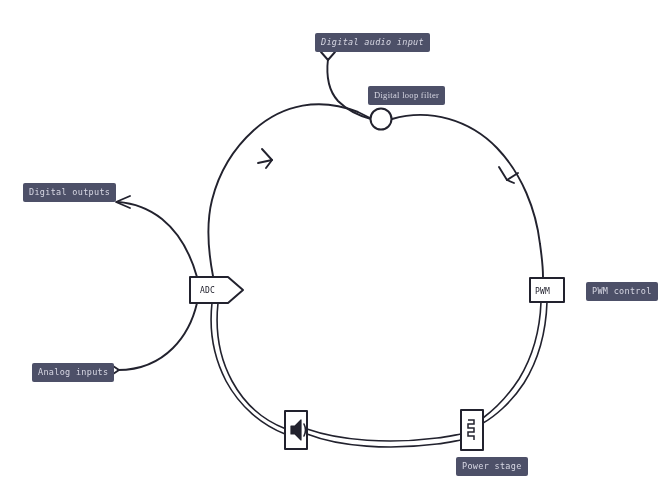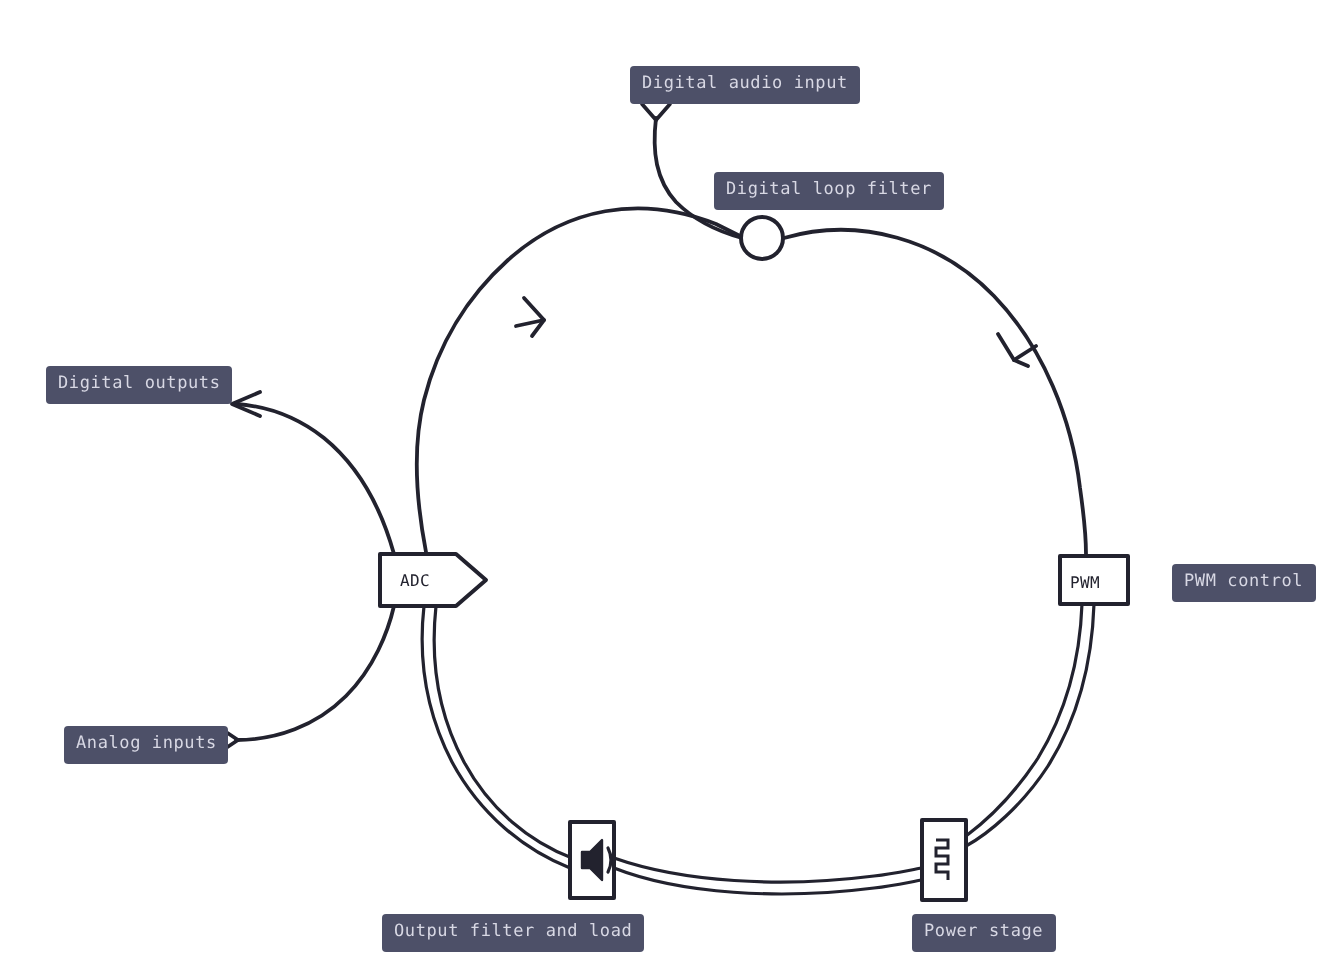--- a/index.html
+++ b/index.html
@@ -184,27 +184,26 @@
     <g>
       <rect class="blockfill" x="285" y="411" width="22" height="38"></rect>
       <g>
         <path class="iconstroke" d="M 291 426 L 295 426 L 301 420 L 301 440 L 295 434 L 291 434 Z"></path>
         <path class="stroke-thin" d="M 304 424 C 306 428, 306 432, 304 436"></path>
       </g>
     </g>
 
   </svg>
 
-  <div class="lbl" style="left:316px;top:34px;">Digital audio input</div>
-
-  <div class="lbl" style="left:358px;top:87px;">Digital loop filter</div>
+  <div class="lbl" style="left:316px;top:34px;font-style:italic;">Digital audio input</div>
+
+  <div class="lbl" style="left:369px;top:87px;font-family:Liberation Serif, serif;">Digital loop filter</div>
 
   <div class="lbl" style="left:24px;top:184px;">Digital outputs</div>
 
   <div class="lbl" style="left:33px;top:364px;">Analog inputs</div>
 
   <div class="lbl" style="left:575px;top:283px;margin-left:12px;">PWM control</div>
 
-  <div class="lbl" style="left:192px;top:458px;">Output filter and load</div>
 
   <div class="lbl" style="left:457px;top:458px;">Power stage</div>
 
 </div>
 
 </body></html>

